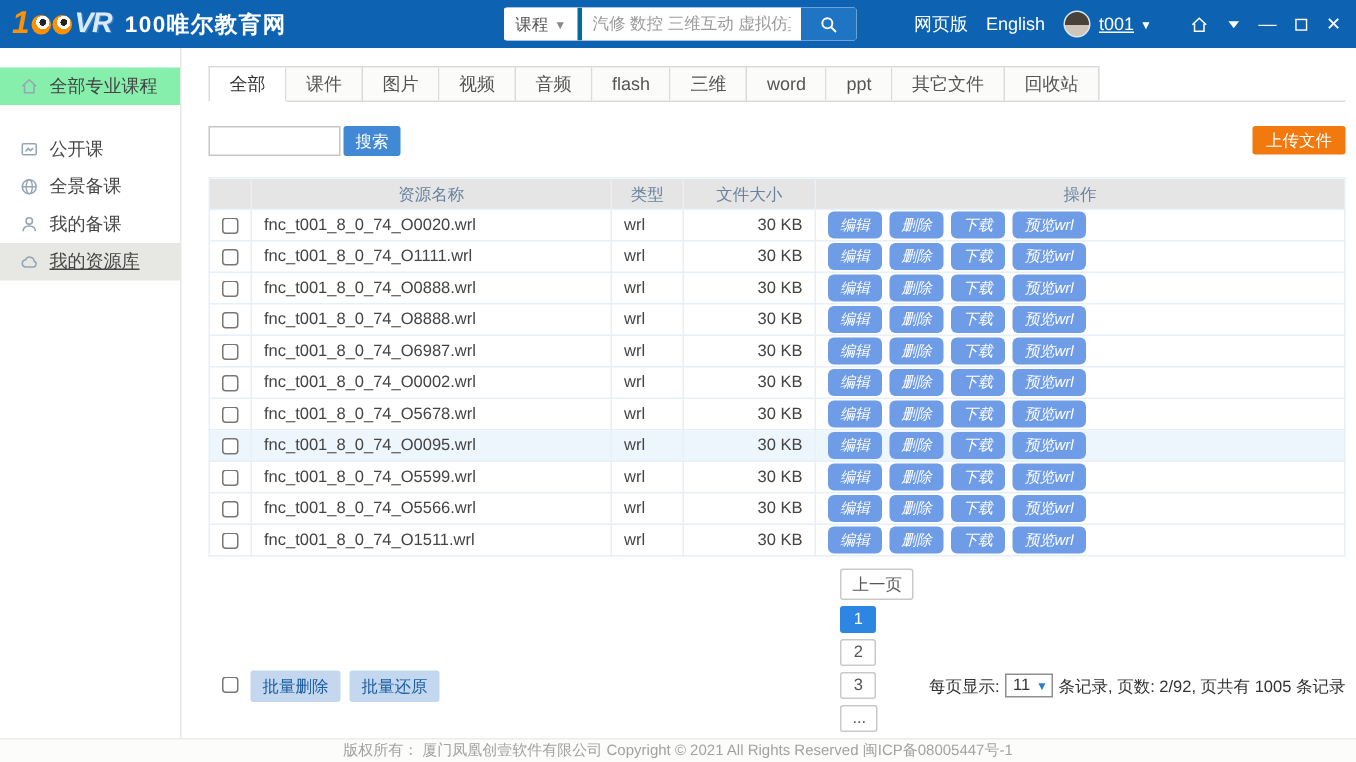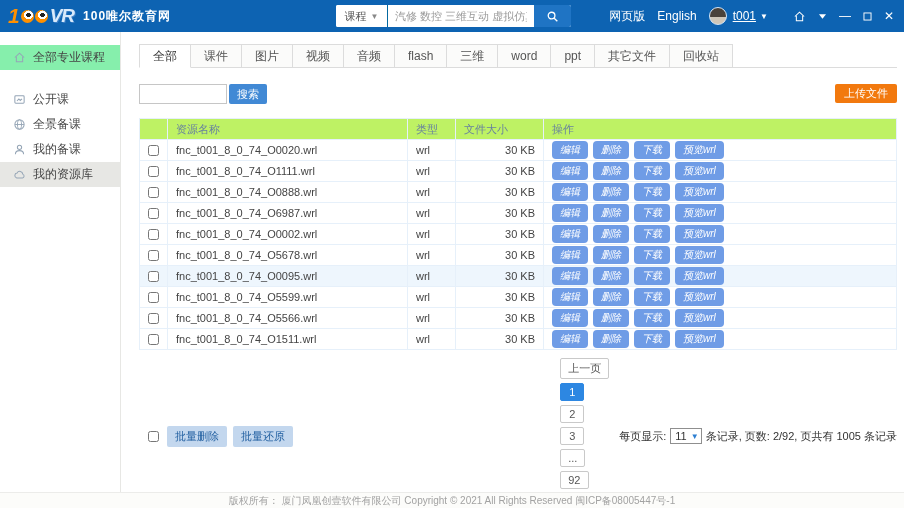--- a/index.html
+++ b/index.html
@@ -9,23 +9,23 @@
 
   
   .titlebar { height:32px; background:#0d63b2; display:flex; align-items:center; padding:0 10px 0 8px; flex:none; }
   .logo-wrap { display:flex; align-items:center; width:328px; flex:none; }
   .logo { display:flex; align-items:center; cursor:pointer; }
   .lg1 { color:#ff9000; font-style:italic; font-weight:800; font-size:21px; margin-right:1px; }
   .lg-eye { display:inline-block; width:13px; height:13px; border-radius:50%; margin-right:1px;
             background:radial-gradient(circle at 58% 38%, #222 0 2.2px, #fff 2.3px 4.4px, #ff9000 4.5px); }
   .lgvr { color:#d9eafb; font-style:italic; font-weight:800; font-size:19px; letter-spacing:-1px;
           text-shadow:1px 1px 0 #3a7ec4; margin-left:1px; }
-  .site-name { color:#fff; font-size:12px; font-weight:bold; margin-left:9px; letter-spacing:1px; }
+  .site-name { color:#fff; font-size:15px; font-weight:bold; margin-left:9px; letter-spacing:1px; }
   .search-wrap { display:flex; height:22px; background:#fff; border-radius:2px; overflow:hidden; flex:none; }
-  .search-cat { width:52px; font-size:11px; color:#555; border-right:1px solid #0369a1; display:flex;
+  .search-cat { width:52px; font-size:11px; color:#555; border-right:3px solid #0369a1; display:flex;
                 align-items:center; justify-content:center; gap:4px; cursor:pointer; background:#fff; }
   .search-cat .caret { font-size:8px; color:#888; }
   .search-input { border:none; outline:none; width:146px; font-size:11px; padding:0 7px; color:#333;
                   font-family:"Liberation Sans","DejaVu Sans",sans-serif; }
   .search-input::placeholder { color:#9a9a9a; }
   .search-btn { width:37px; background:#1f74c4; border:none; cursor:pointer; display:flex;
                 align-items:center; justify-content:center; }
   .tb-right { margin-left:auto; display:flex; align-items:center; color:#fff; font-size:12px; }
   .tb-link { cursor:pointer; margin-right:12px; }
   .avatar { width:18px; height:18px; border-radius:50%; flex:none; margin-right:6px; cursor:pointer;
@@ -33,21 +33,21 @@
   .user-name { cursor:pointer; margin-right:4px;text-decoration:underline; }
   .user-caret { font-size:8px; margin-right:14px; cursor:pointer; }
   .win-icon { margin-left:11px; cursor:pointer; display:inline-flex; align-items:center; font-size:12px; line-height:1; }
 
   
   .page { flex:1; display:flex; min-height:0; }
   .sidebar { width:121px; flex:none; border-right:1px solid #e7e7e4; padding-top:13px; background:#fff; }
   .side-item { height:25px; display:flex; align-items:center; gap:7px; padding-left:13px;
                font-size:12px; color:#454545; cursor:pointer; }
   .side-item.first { background:#86efac; margin-bottom:17px; }
-  .side-item.active { background:#e7e7e4; }
+  .side-item.active { background:#e7e7e4;text-decoration:underline; }
   .side-item + .side-item:not(.active):not(.first) { margin-top:0; }
   .side-icon { display:inline-flex; width:13px; }
 
   .main { flex:1; padding:12px 7px 0 18px; min-width:0; }
 
   
   .tabs { display:flex; border-bottom:1px solid #dcdcdc;align-items:center; }
   .tab { padding:0 13px; height:24px; line-height:23px; text-align:center; font-size:12px; color:#555;
          background:#fbfbfa; border:1px solid #dcdcdc; border-left:none; margin-bottom:-1px; cursor:pointer; white-space:nowrap; }
   .tab:first-child { border-left:1px solid #dcdcdc; }
@@ -57,21 +57,21 @@
   .toolbar { margin-top:16px; display:flex; }
   .filter-input { width:88px; height:20px; border:1px solid #c6c6c6; outline:none; padding:0 4px; font-size:11px; }
   .btn-search { margin-left:2px; height:20px; background:#4189d5; color:#fff; border:none; border-radius:2px;
                 font-size:11px; padding:0 8px; cursor:pointer; }
   .btn-upload { margin-left:auto; height:19px; background:#f2790e; color:#fff; border:none; border-radius:2px;
                 font-size:11px; padding:0 9px; cursor:pointer; }
 
   
   table.res { margin-top:14px; width:758px; border-collapse:collapse; table-layout:fixed; }
   table.res th, table.res td { border:1px solid #e6f0fa; height:21px; font-size:11px; padding:0 8px; overflow:hidden; white-space:nowrap; }
-  table.res th { background:#bef264; color:#68829e; font-weight:normal; text-align:left; }
+  table.res th { background:#e5e5e5; color:#68829e; font-weight:normal; text-align:center; }
   table.res td { color:#444; }
   td.c-check, th.c-check { text-align:center; padding:0; }
   td.c-size { text-align:right; padding-right:10px; }
   tr.hl td { background:#eef6fd; }
   input[type=checkbox] { width:11px; height:11px; margin:0; vertical-align:middle; cursor:pointer; }
   .act-btn { background:#6f9ce6; color:#fff; border:none; border-radius:4px; font-size:10px;
              padding:2px 8px; margin-right:5px; cursor:pointer;font-style:italic; }
 
   
   .batch-bar { width:758px; margin-top:8px; display:flex; align-items:center; }
@@ -250,20 +250,27 @@
             </tr>
             <tr>
               <td class="c-check"><input type="checkbox" style=""></td>
               <td class="c-name">fnc_t001_8_0_74_O0888.wrl</td>
               <td class="c-type">wrl</td>
               <td class="c-size">30 KB</td>
               <td class="c-act"><button class="act-btn">编辑</button><button class="act-btn">删除</button><button class="act-btn">下载</button><button class="act-btn">预览wrl</button></td>
             </tr>
             <tr>
               <td class="c-check"><input type="checkbox" style=""></td>
+              <td class="c-name">fnc_t001_8_0_74_O8888.wrl</td>
+              <td class="c-type">wrl</td>
+              <td class="c-size">30 KB</td>
+              <td class="c-act"><button class="act-btn">编辑</button><button class="act-btn">删除</button><button class="act-btn">下载</button><button class="act-btn">预览wrl</button></td>
+            </tr>
+            <tr>
+              <td class="c-check"><input type="checkbox" style=""></td>
               <td class="c-name">fnc_t001_8_0_74_O6987.wrl</td>
               <td class="c-type">wrl</td>
               <td class="c-size">30 KB</td>
               <td class="c-act"><button class="act-btn">编辑</button><button class="act-btn">删除</button><button class="act-btn">下载</button><button class="act-btn">预览wrl</button></td>
             </tr>
             <tr>
               <td class="c-check"><input type="checkbox" style=""></td>
               <td class="c-name">fnc_t001_8_0_74_O0002.wrl</td>
               <td class="c-type">wrl</td>
               <td class="c-size">30 KB</td>

